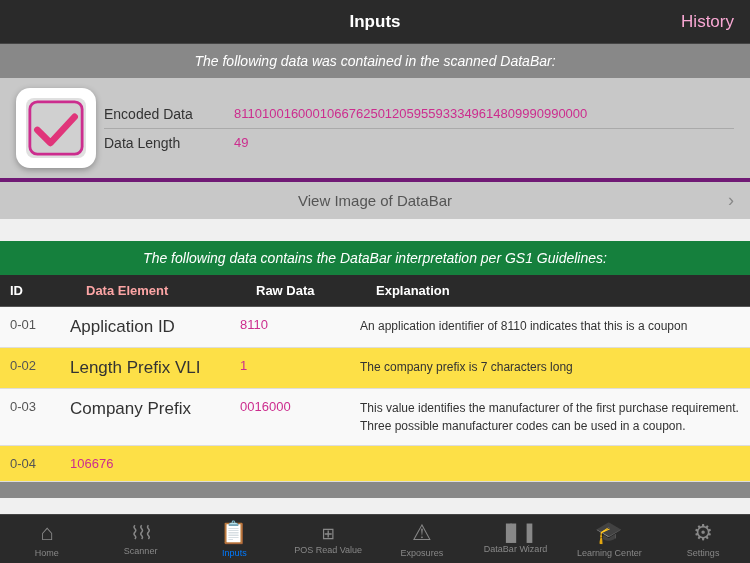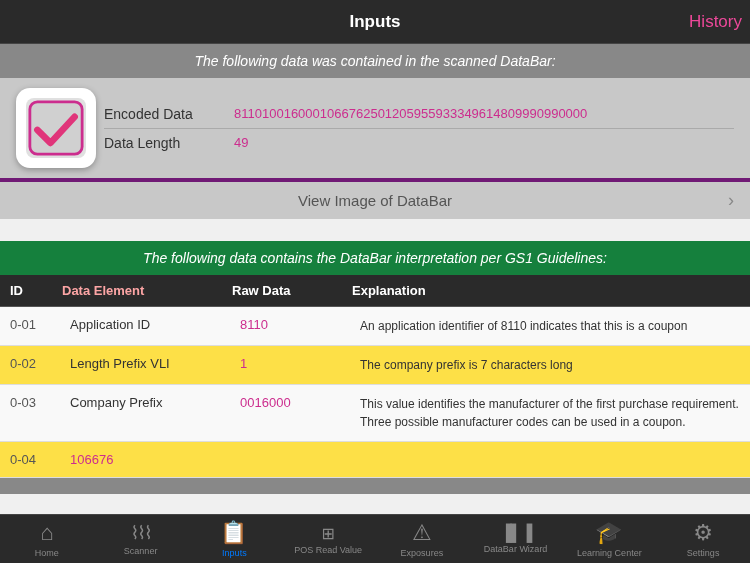--- a/index.html
+++ b/index.html
@@ -15,22 +15,22 @@
       position: relative;
       border-bottom: 1px solid #444;
     }
     .top-nav-title {
       color: #fff;
       font-size: 17px;
       font-weight: 600;
     }
     .top-nav-history {
       position: absolute;
-      right: 8px;
-      color: #ec4899;
+      right: 16px;
+      color: #f9a8d4;
       font-size: 17px;
       cursor: pointer;
     }
 
     
     .main-content {
       background: #f0f0f0;
       height: 476px;
       overflow-y: auto;
     }
@@ -142,37 +142,37 @@
       background: #2a2a2a;
     }
 
     .table-header-row {
       display: flex;
       background: #2a2a2a;
       padding: 8px 10px;
       border-bottom: 1px solid #555;
     }
 
-    .col-id { width: 52px; color: #fff; font-size: 13px; font-weight: 600; }
+    .col-id { width: 76px; color: #fff; font-size: 13px; font-weight: 600; }
     .col-element { width: 170px; color: #fca5a5; font-size: 13px; font-weight: 600; }
     .col-rawdata { width: 120px; color: #fff; font-size: 13px; font-weight: 600; }
     .col-explanation { flex: 1; color: #fff; font-size: 13px; font-weight: 600; }
 
     .table-data-row {
       display: flex;
       background: #fde047;
       padding: 10px 10px;
       border-bottom: 1px solid #ddd;
       align-items: flex-start;
     }
 
     .table-data-row:nth-child(odd) { background: #f9f9f9; }
 
     .cell-id { width: 60px; color: #555; font-size: 13px; }
-    .cell-element { width: 170px; color: #333; font-size: 13px; }
+    .cell-element { width: 170px; color: #333; font-size: 17px; }
     .cell-rawdata { width: 120px; color: #cc2d8e; font-size: 13px; }
     .cell-explanation { flex: 1; color: #333; font-size: 12px; line-height: 1.5; }
 
     
     .footer-note {
       background: #888;
       text-align: center;
       padding: 8px 0;
     }
 

